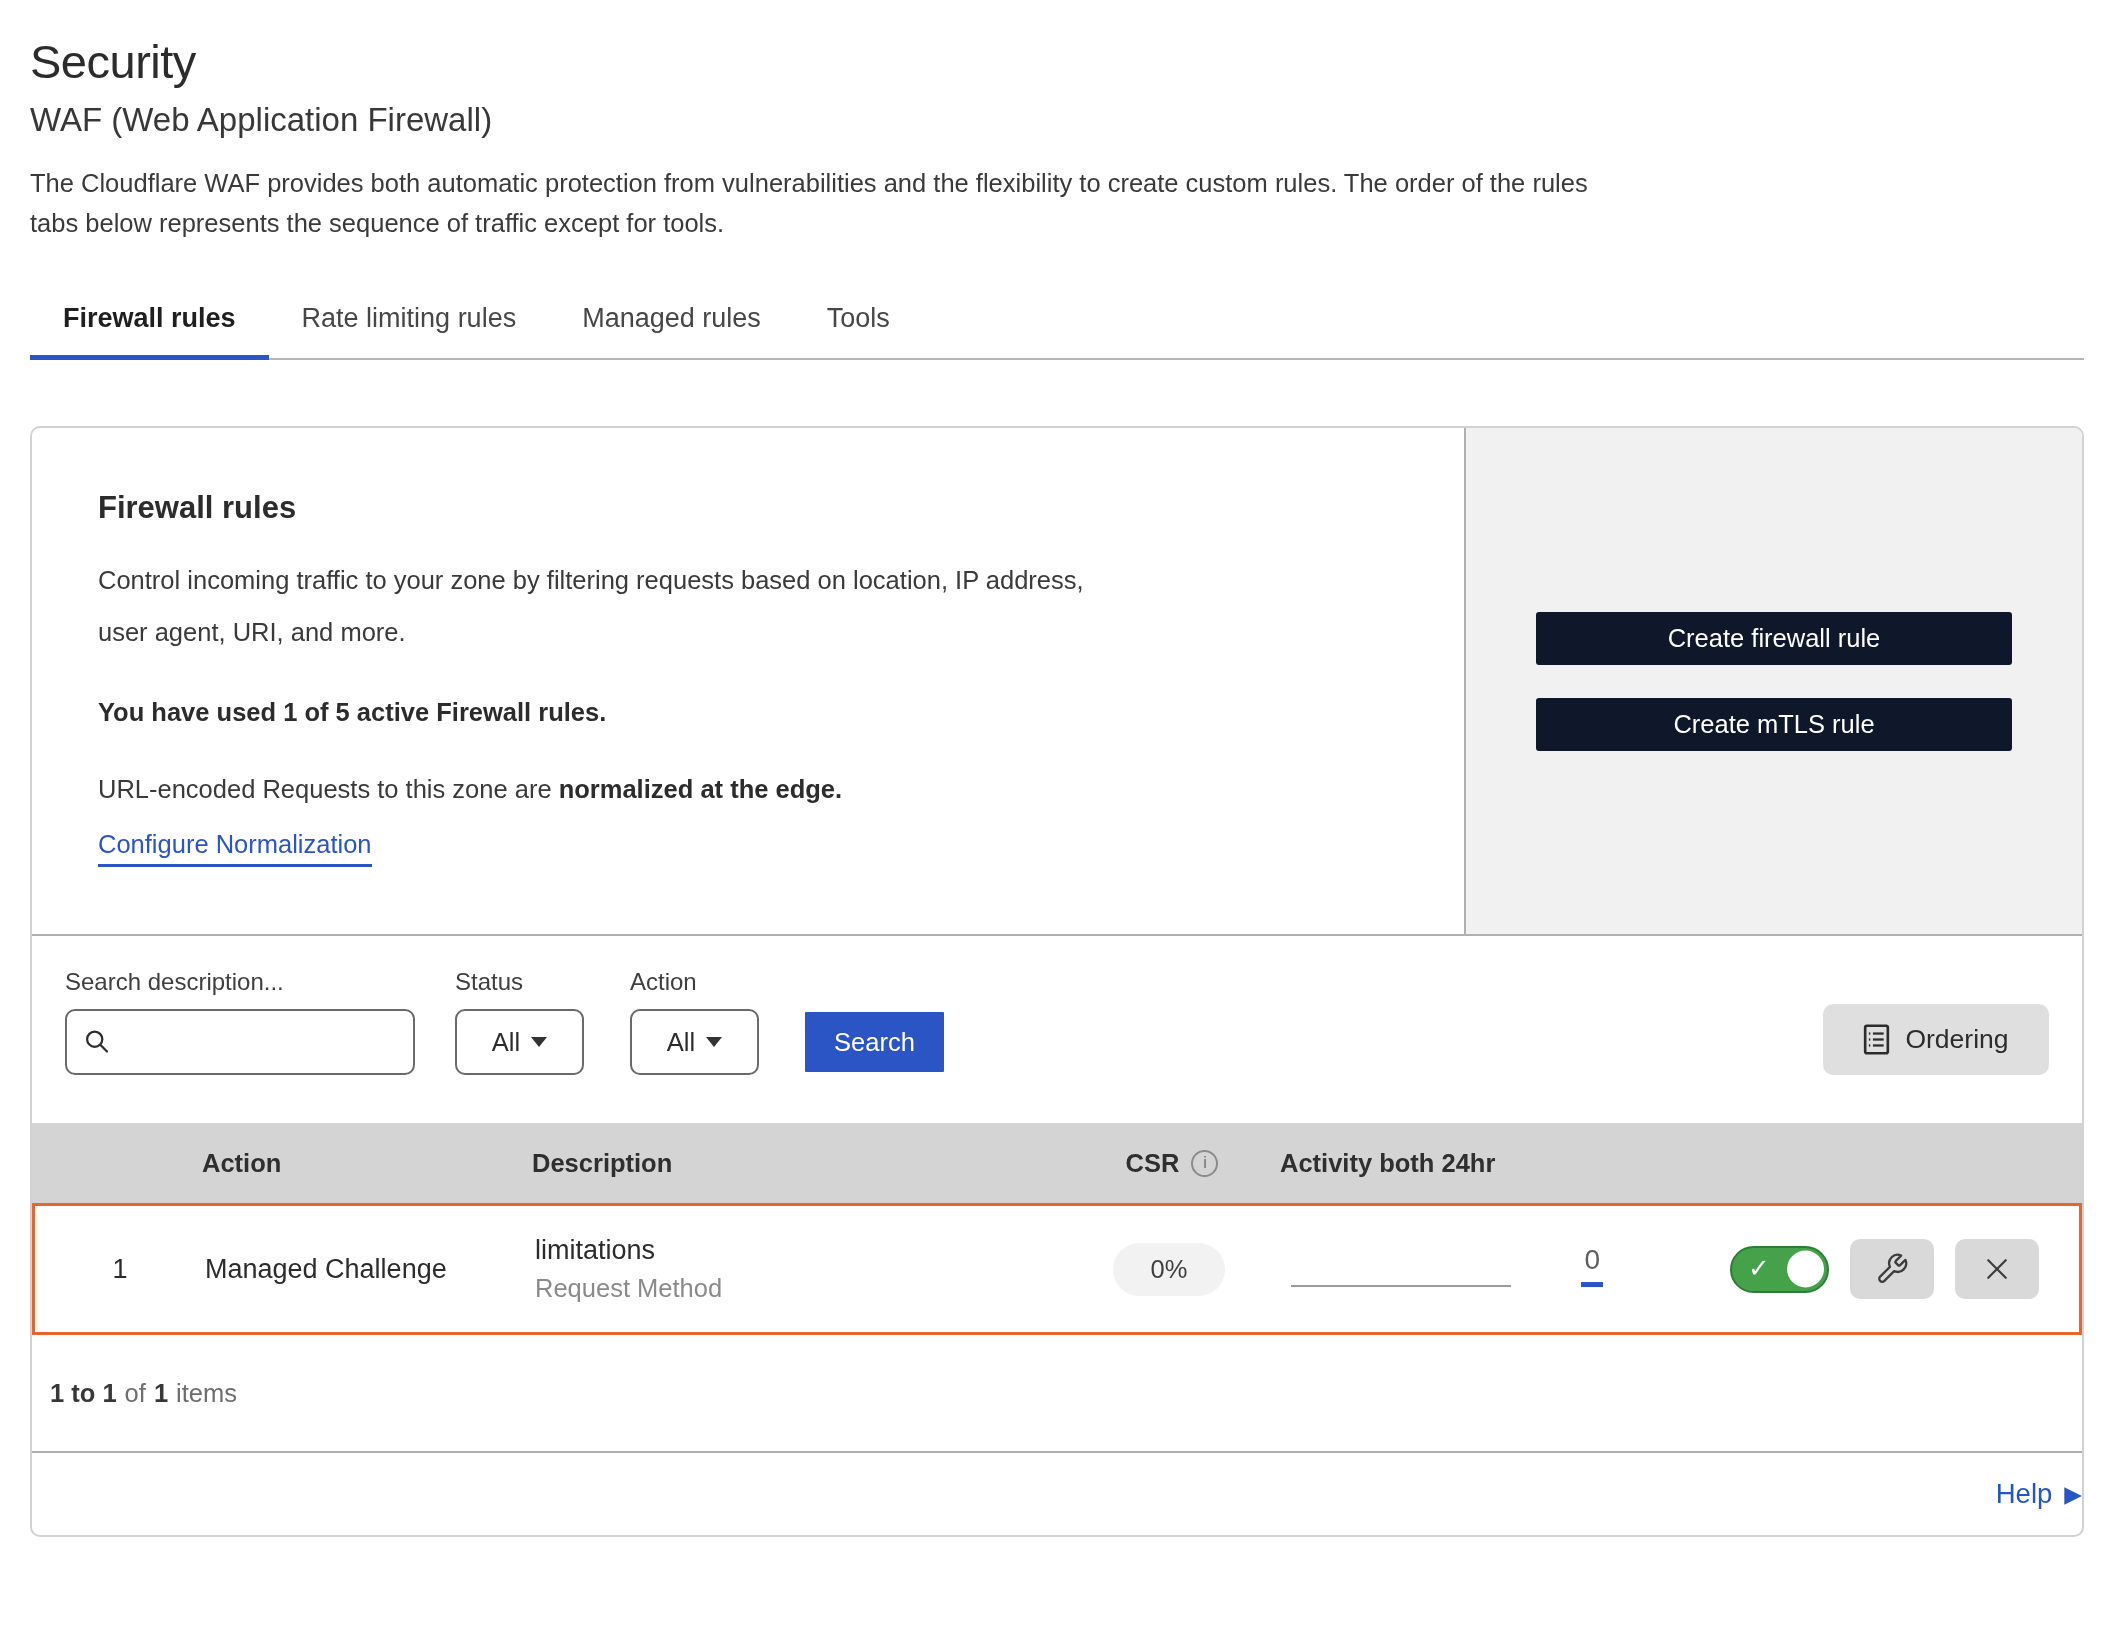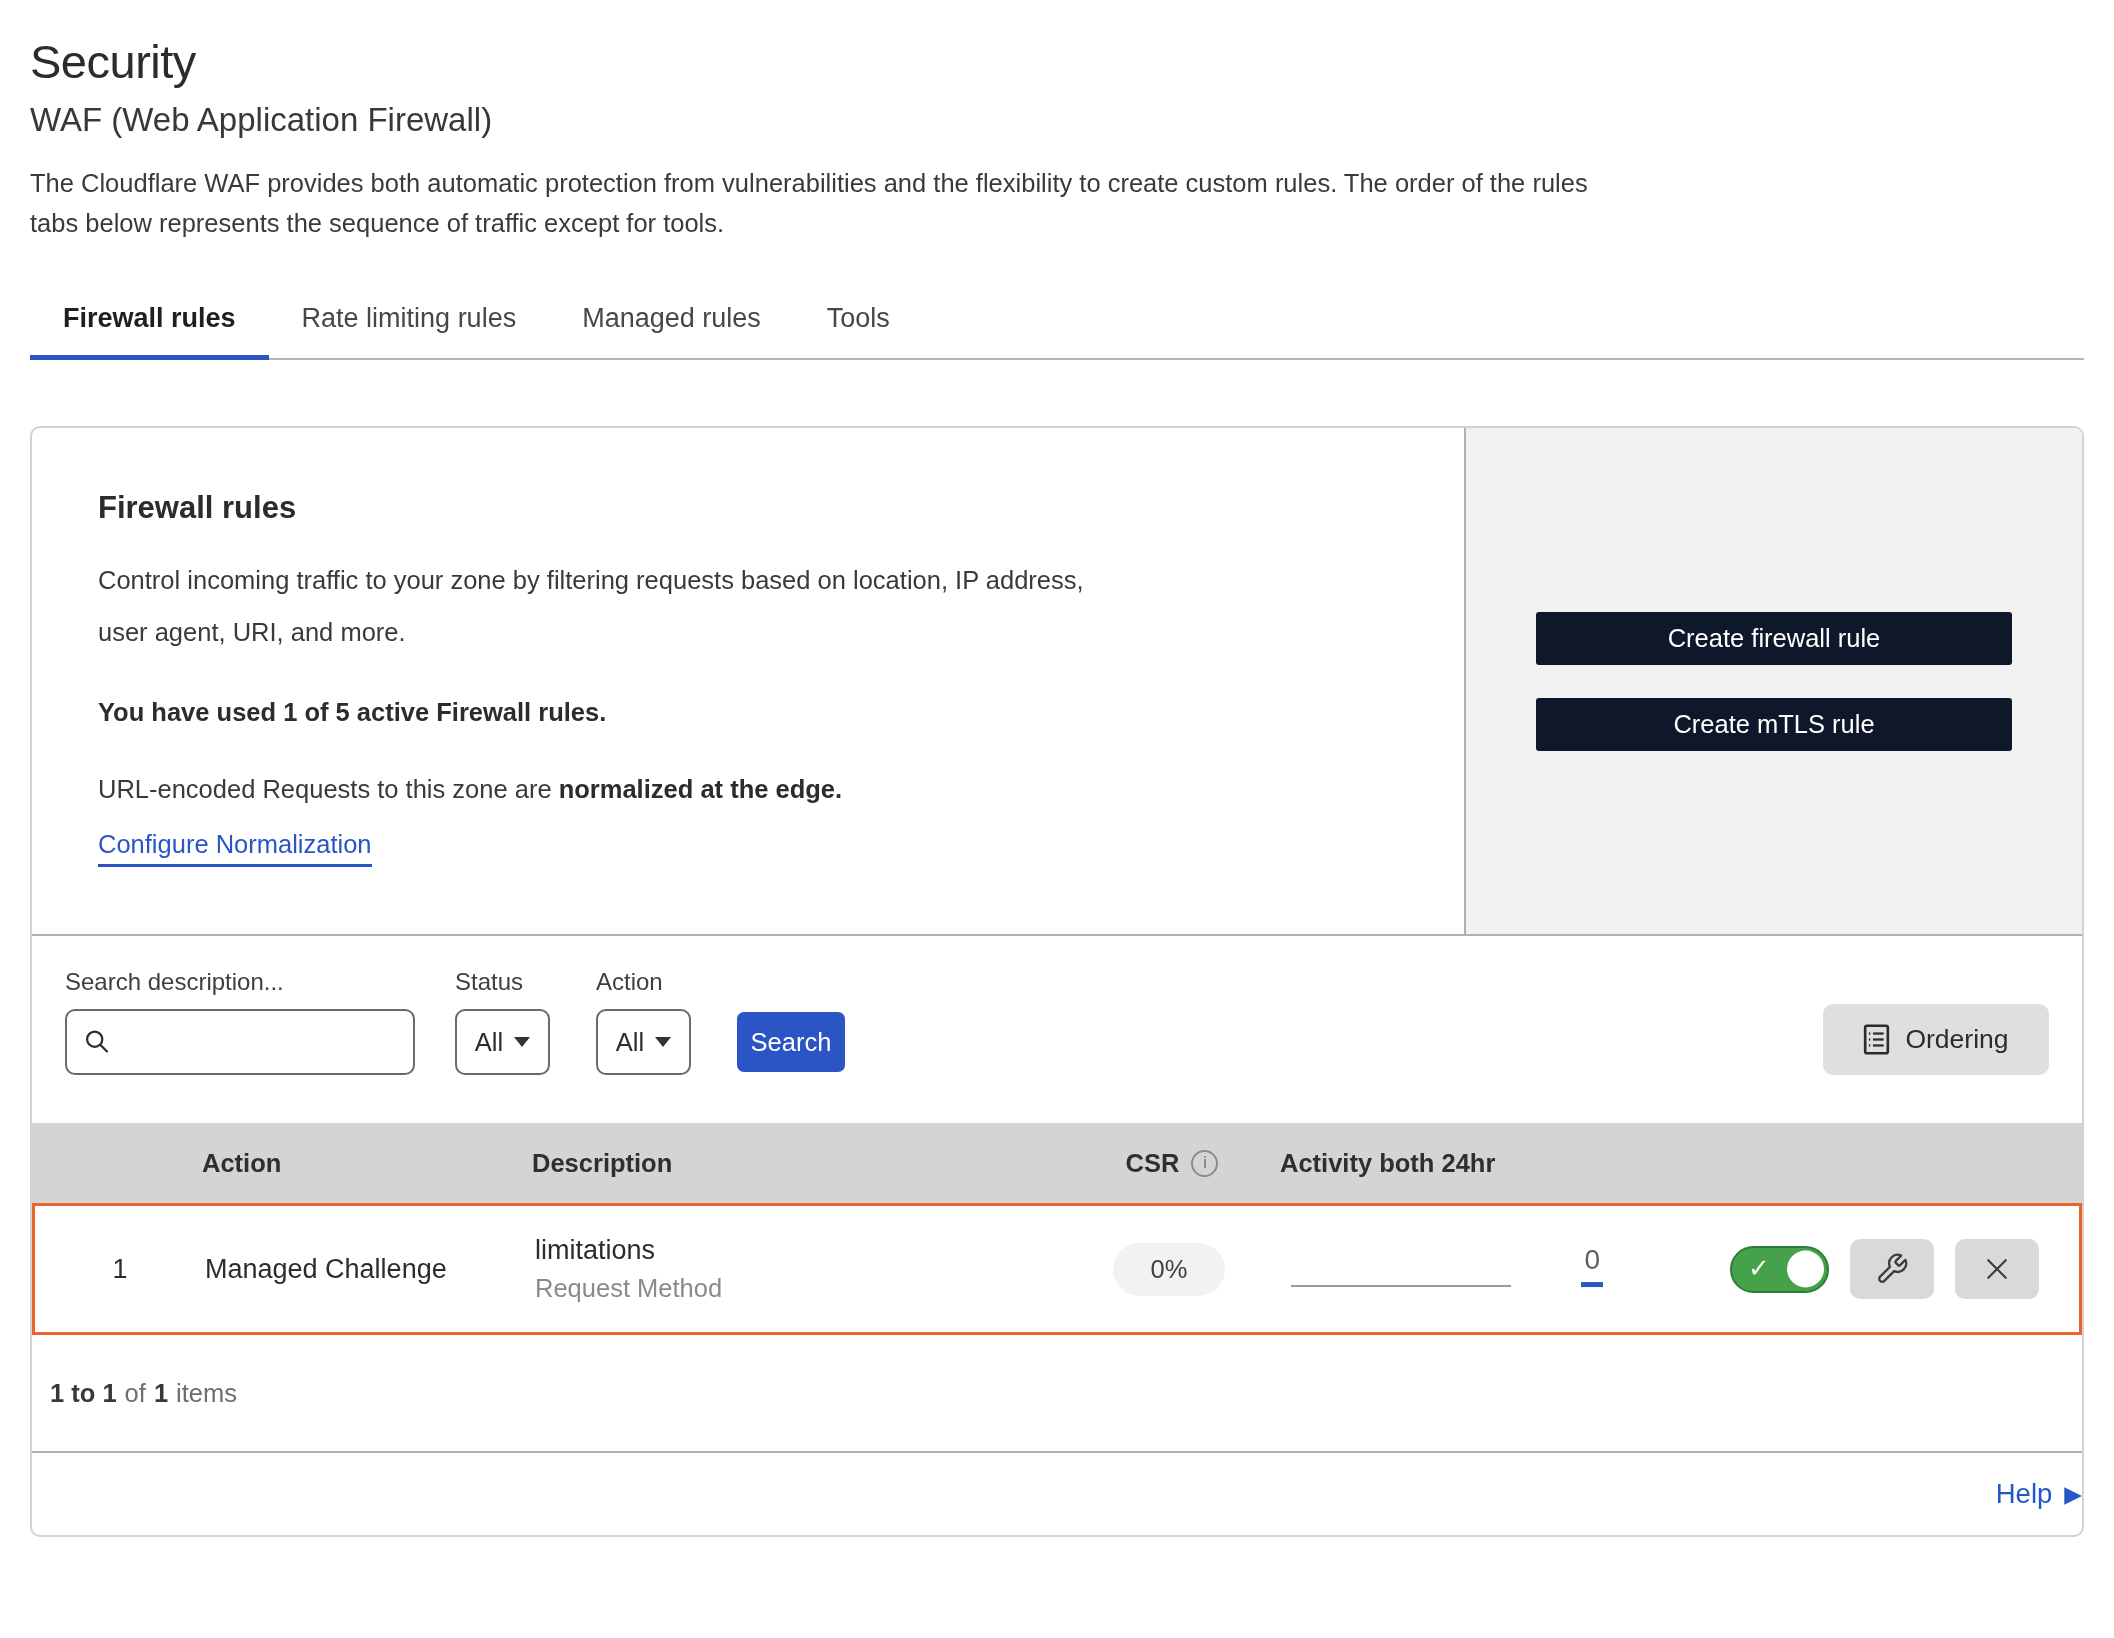--- a/index.html
+++ b/index.html
@@ -59,29 +59,29 @@
   .filter-bar { display: flex; align-items: flex-end; padding: 32px 33px 48px 33px; }
   .filter-group { display: flex; flex-direction: column; }
   .filter-label { font-size: 24px; color: #3f3f3f; margin-bottom: 13px; }
   .search-box { position: relative; width: 350px; }
   .search-input {
     width: 350px; height: 66px; border: 2px solid #6a6a6a; border-radius: 10px;
     padding: 0 16px 0 62px; font-size: 25px; font-family: inherit; color: #2c2c2c; background: #fff;
   }
   .search-glyph { position: absolute; left: 18px; top: 50%; transform: translateY(-50%); line-height: 0; }
   .select-box {
-    width: 95px; height: 66px; border: 2px solid #6a6a6a; border-radius: 10px; background: #fff;
+    width: 129px; height: 66px; border: 2px solid #6a6a6a; border-radius: 10px; background: #fff;
     display: flex; align-items: center; justify-content: center; gap: 11px;
     font-size: 25.5px; color: #2c2c2c; cursor: pointer;
   }
   .caret-down { width: 0; height: 0; border-left: 8px solid transparent; border-right: 8px solid transparent; border-top: 10px solid #333; }
   .ml-64 { margin-left: 40px; } .ml-46 { margin-left: 46px; }
   .btn-search {
-    margin-left: 46px; margin-bottom: 3px; width: 108px; height: 60px; background: #2b54c4; color: #fff;
-    border: none; border-radius: 7px; font-size: 25.5px; font-family: inherit; cursor: pointer;
+    margin-left: 46px; margin-bottom: 3px; width: 139px; height: 60px; background: #2b54c4; color: #fff;
+    border: none; border-radius: 1px; font-size: 25.5px; font-family: inherit; cursor: pointer;
   }
   .btn-ordering {
     margin-left: auto; width: 226px; height: 71px; background: #dfdfdf; color: #2c2c2c;
     border: none; border-radius: 10px; font-size: 26.5px; font-family: inherit; cursor: pointer;
     display: flex; align-items: center; justify-content: center; gap: 15px;
   }
 
   
   .grid-cols { display: grid; grid-template-columns: 170px 330px 1fr 200px 360px 450px; }
   .table-header { background: #d4d4d4; height: 80px; align-items: center; font-size: 25.5px; font-weight: 700; color: #2f2f2f; }

